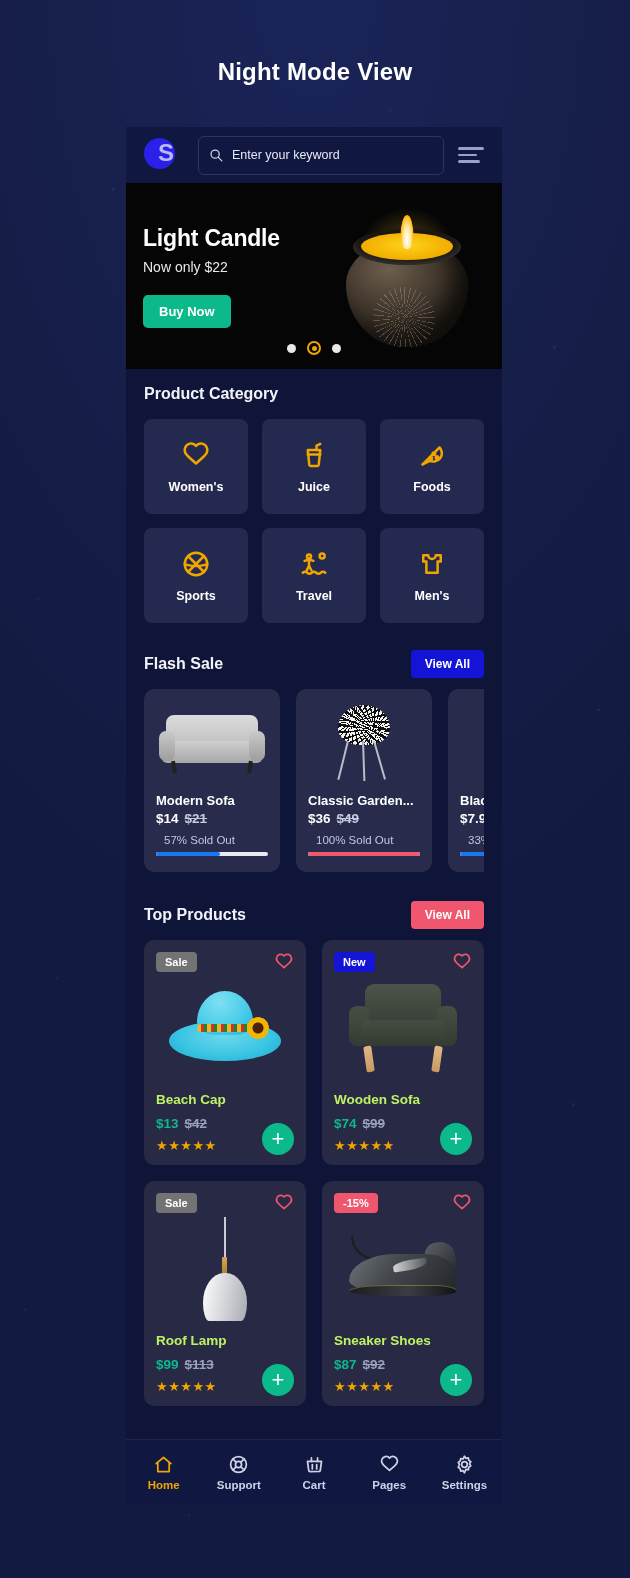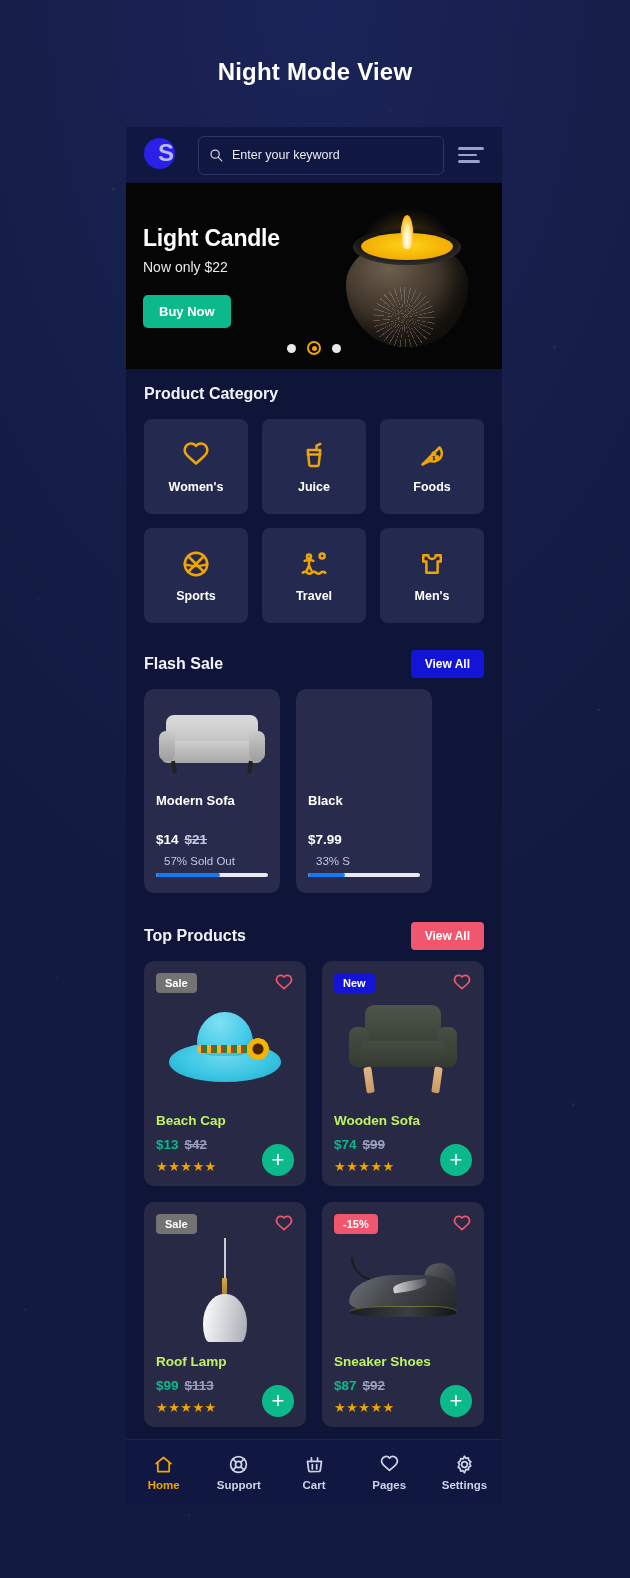--- a/index.html
+++ b/index.html
@@ -243,21 +243,21 @@
     padding: 12px 12px 16px;
   }
   .flash-img {
     height: 84px;
     display: flex; align-items: center; justify-content: center;
     margin-bottom: 8px;
   }
   .flash-name {
     color: #fff; font-size: 13px; font-weight: bold;
     white-space: nowrap; overflow: hidden; text-overflow: ellipsis;
-    margin-bottom: 24px;
+    margin-bottom: 3px;
   }
   .flash-price { font-size: 13.5px; font-weight: bold; color: #fff; margin-bottom: 8px; }
   .flash-price .old {
     color: #c8cbe0; margin-left: 6px; text-decoration: line-through; text-align: right;
   }
   .flash-sold { color: #c3c7dd; font-size: 11.5px; margin-bottom: 6px; margin-left: 8px; }
   .bar { height: 4px; border-radius: 3px; background: #e9e9ef; overflow: hidden; }
   .bar > i { display: block; height: 100%; border-radius: 3px; }
 
   
@@ -602,20 +602,38 @@
         <div class="flash-name">Modern Sofa</div>
         <div class="flash-price">
           <span>$14</span><span class="old">$21</span>
         </div>
         <div class="flash-sold">57% Sold Out</div>
         <div class="bar">
             <i style="width:57%;background:#1877f2"></i>
           </div>
       </div>
 
+      <div class="flash-card">
+        <div class="flash-img">
+          <div class="gchair">
+            <div class="shell"></div>
+            <div class="lg a"></div>
+              <div class="lg b"></div>
+              <div class="lg c"></div>
+          </div>
+        </div>
+        <div class="flash-name">Classic Garden...</div>
+        <div class="flash-price">
+          <span>$36</span><span class="old">$49</span>
+        </div>
+        <div class="flash-sold">100% Sold Out</div>
+        <div class="bar">
+            <i style="width:100%;background:#f0566d"></i>
+          </div>
+      </div>
 
       <div class="flash-card">
         <div class="flash-img">
           
         </div>
         <div class="flash-name">Black</div>
         <div class="flash-price">
           <span>$7.99</span>
         </div>
         <div class="flash-sold">33% S</div>

